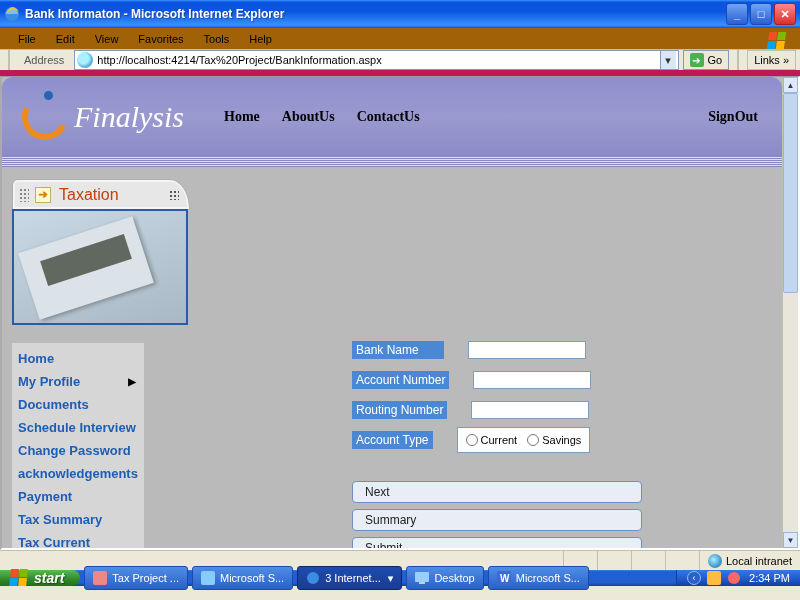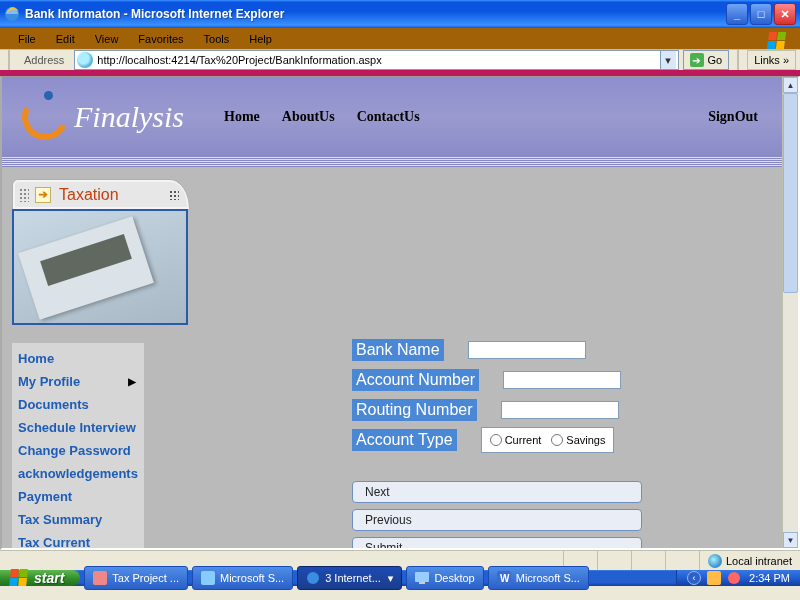--- a/index.html
+++ b/index.html
@@ -90,20 +90,21 @@
   overflow:hidden;
 }
 
 
 .banner {
   height: 90px;
   background: linear-gradient(to bottom,#8e8ece 0%,#9a9ad0 50%,#8a8ac8 100%);
   position:relative;
   display:flex; align-items:center;
   border-bottom: 10px solid #8888c0;
+  border-radius: 11px;
 }
 .banner::after {
   content:"";
   position:absolute; left:0; right:0; bottom:-10px; height:10px;
   background: repeating-linear-gradient(to bottom,#dedee8 0,#dedee8 1px,#8888c0 1px,#8888c0 2px);
 }
 .logo-wrap { display:flex; align-items:center; margin-left:20px;}
 .logo-mark { width:46px; height:46px; position:relative; margin-right:6px;}
 .logo-mark::before { content:""; position:absolute; inset:0; border:6px solid #ef8a1c; border-top-color:transparent; border-right-color:transparent; border-radius:50%; transform:rotate(-20deg);}
 .logo-mark::after { content:""; position:absolute; top:-3px; left:22px; width:9px; height:9px; background:#2864b0; border-radius:50%;}
@@ -149,21 +150,21 @@
   display:flex; align-items:center; justify-content:space-between;
 }
 .side-menu .sm-item .caret { font-size:10px; color:#000; margin-right:2px;}
 
 
 .form-area {
   position:absolute; left:350px; top:262px; width:290px;
 }
 .form-row { display:flex; align-items:center; margin-bottom:8px; height:22px; gap:24px;}
 .fld-label {
-  background:#4a88d6; color:#fff; font-size:16px; padding:2px 4px;
+  background:#4a88d6; color:#fff; font-size:12px; padding:2px 4px;
   display:inline-block; min-width:92px;
 }
 .fld-label.short { min-width:80px;}
 .fld-input {
   width:118px; height:18px; border:1px solid #7f9db9; background:#fff; font-size:11px; padding:0 3px;
 }
 .radio-box {
   border:1px solid #7f9db9; background:#fff; height:26px; padding:0 8px;
   display:flex; align-items:center; gap:10px; font-size:11px;
 }
@@ -349,21 +350,21 @@
             <span>Current</span>
           </label>
           <label>
             <input type="radio" name="acct" style="">
             <span>Savings</span>
           </label>
         </div>
       </div>
       <div class="btn-row">
         <div class="form-btn">Next</div>
-        <div class="form-btn">Previous</div>
+        <div class="form-btn">Summary</div>
         <div class="form-btn">Submit</div>
       </div>
     </div>
 
   </div>
 
   <div class="vscroll">
     <div class="sbtn">▲</div>
     <div class="strack">
       <div class="sthumb"></div>

